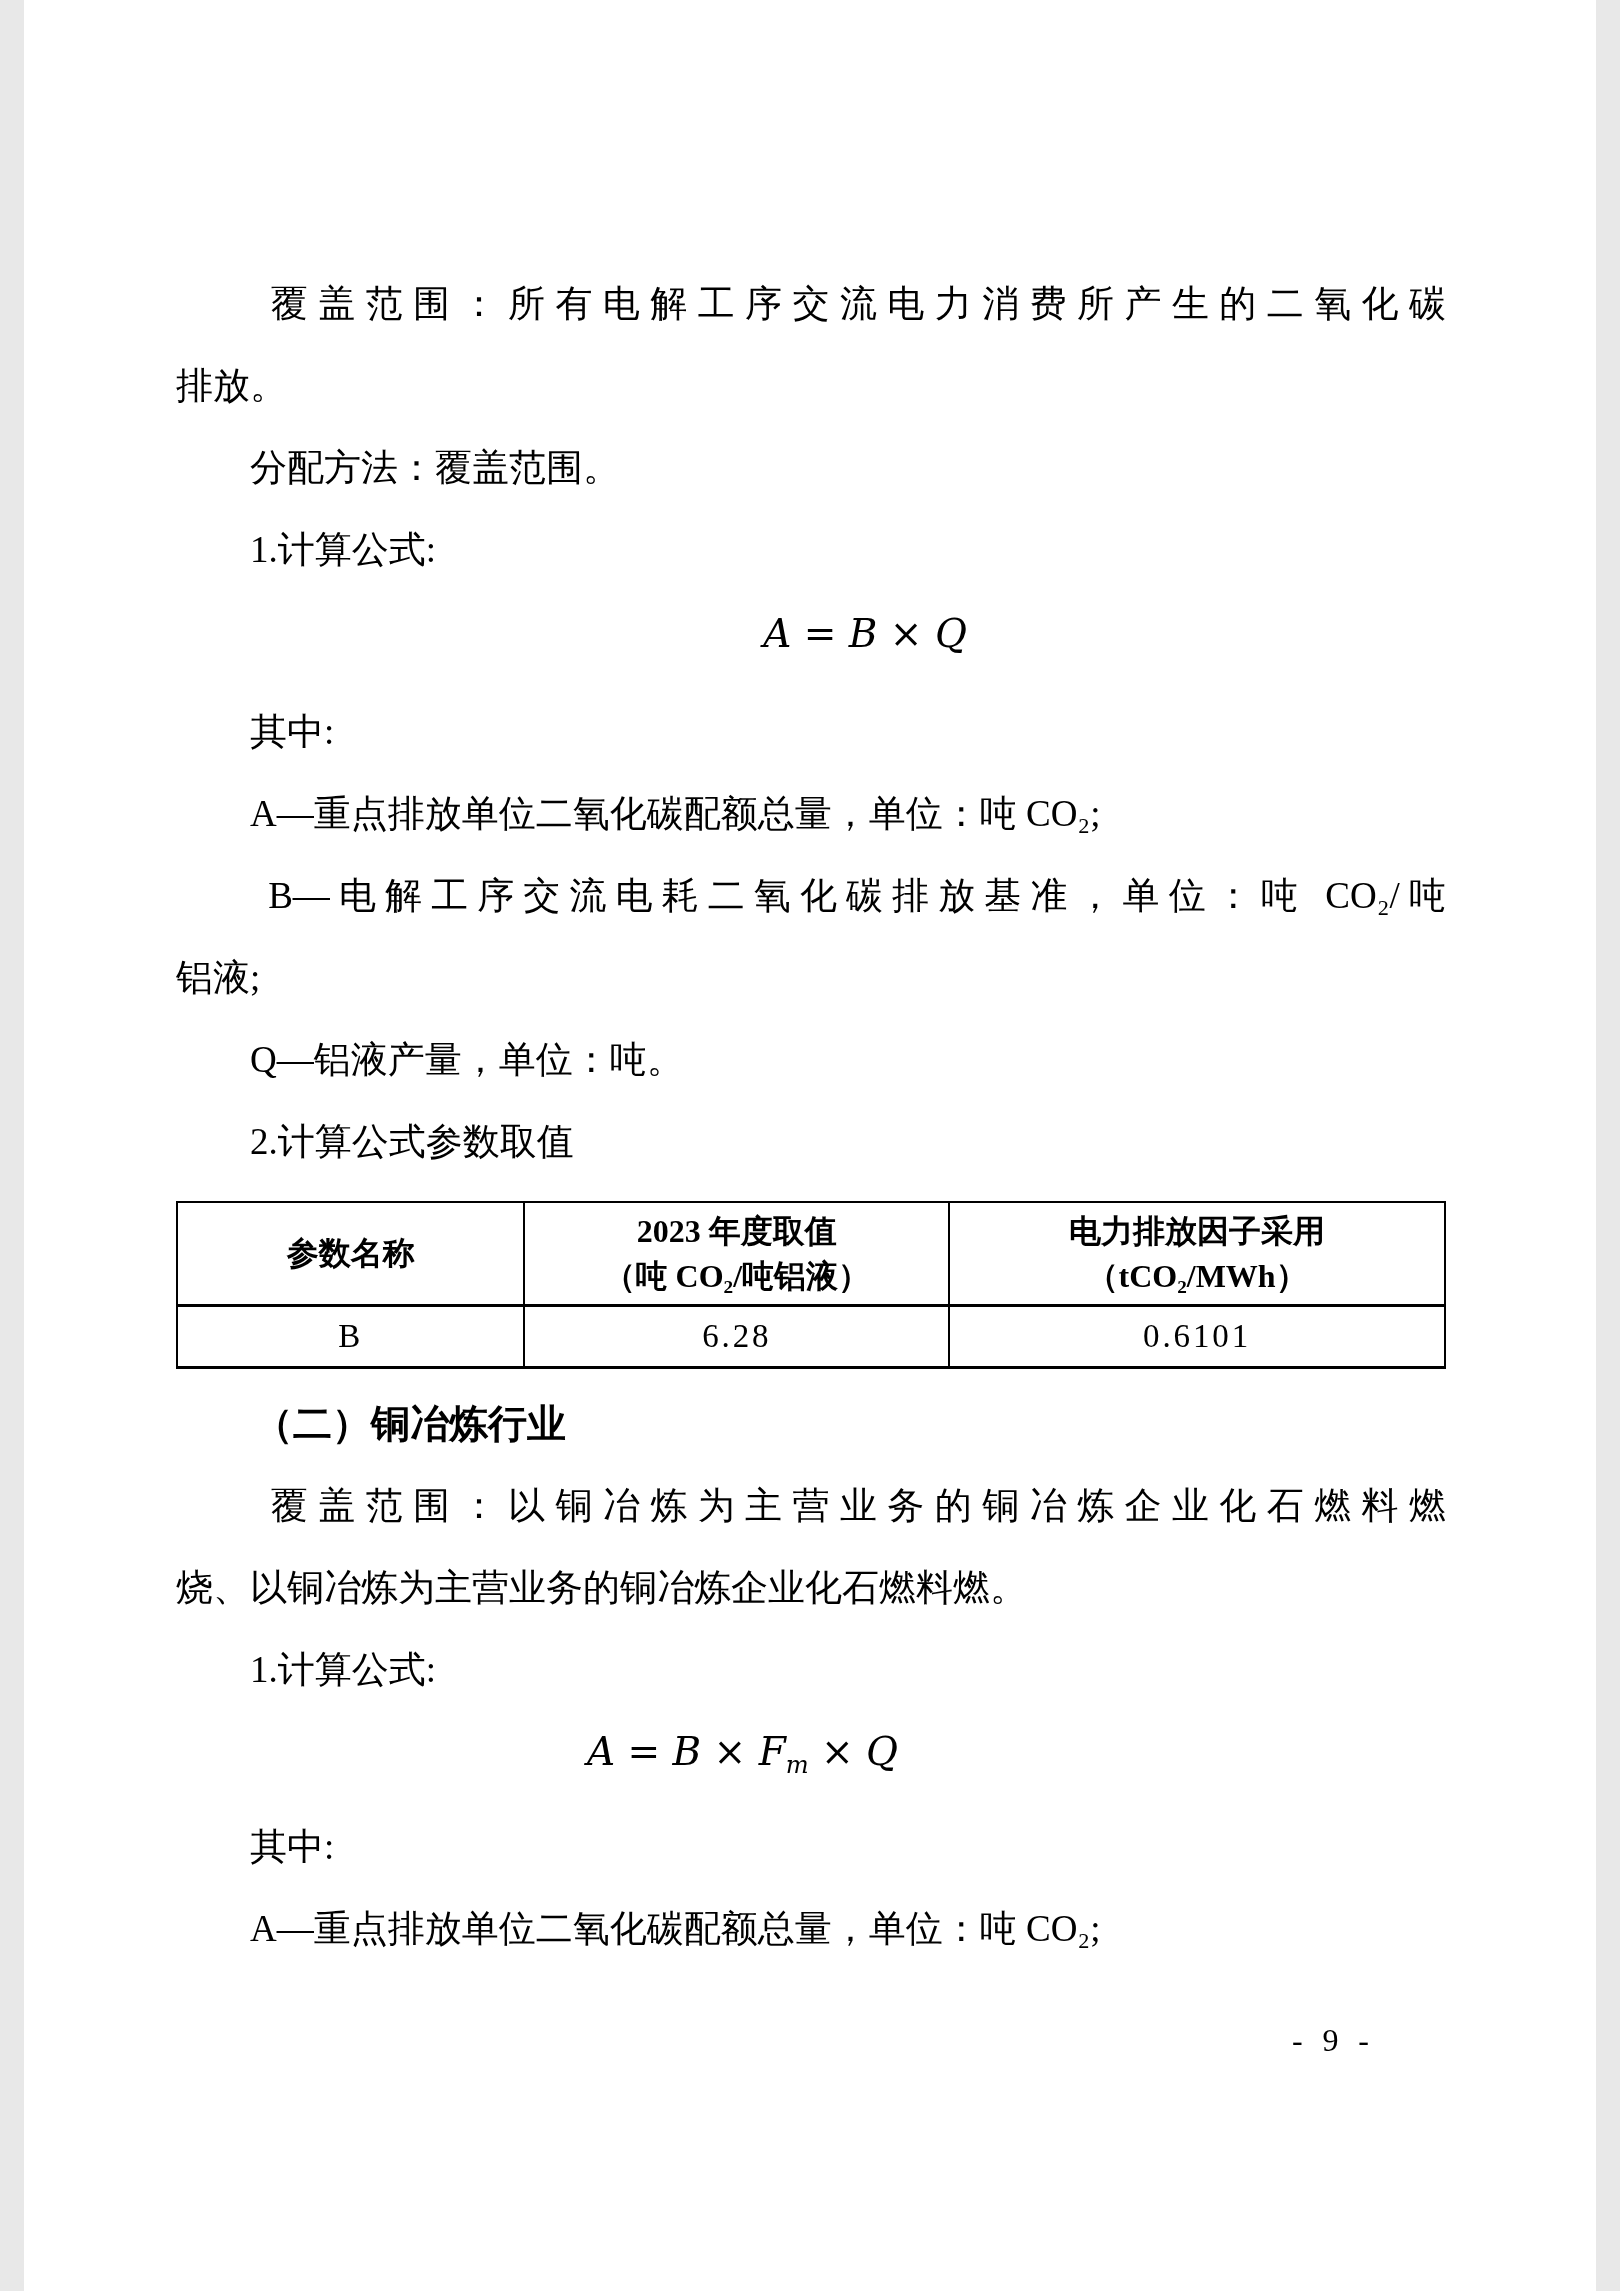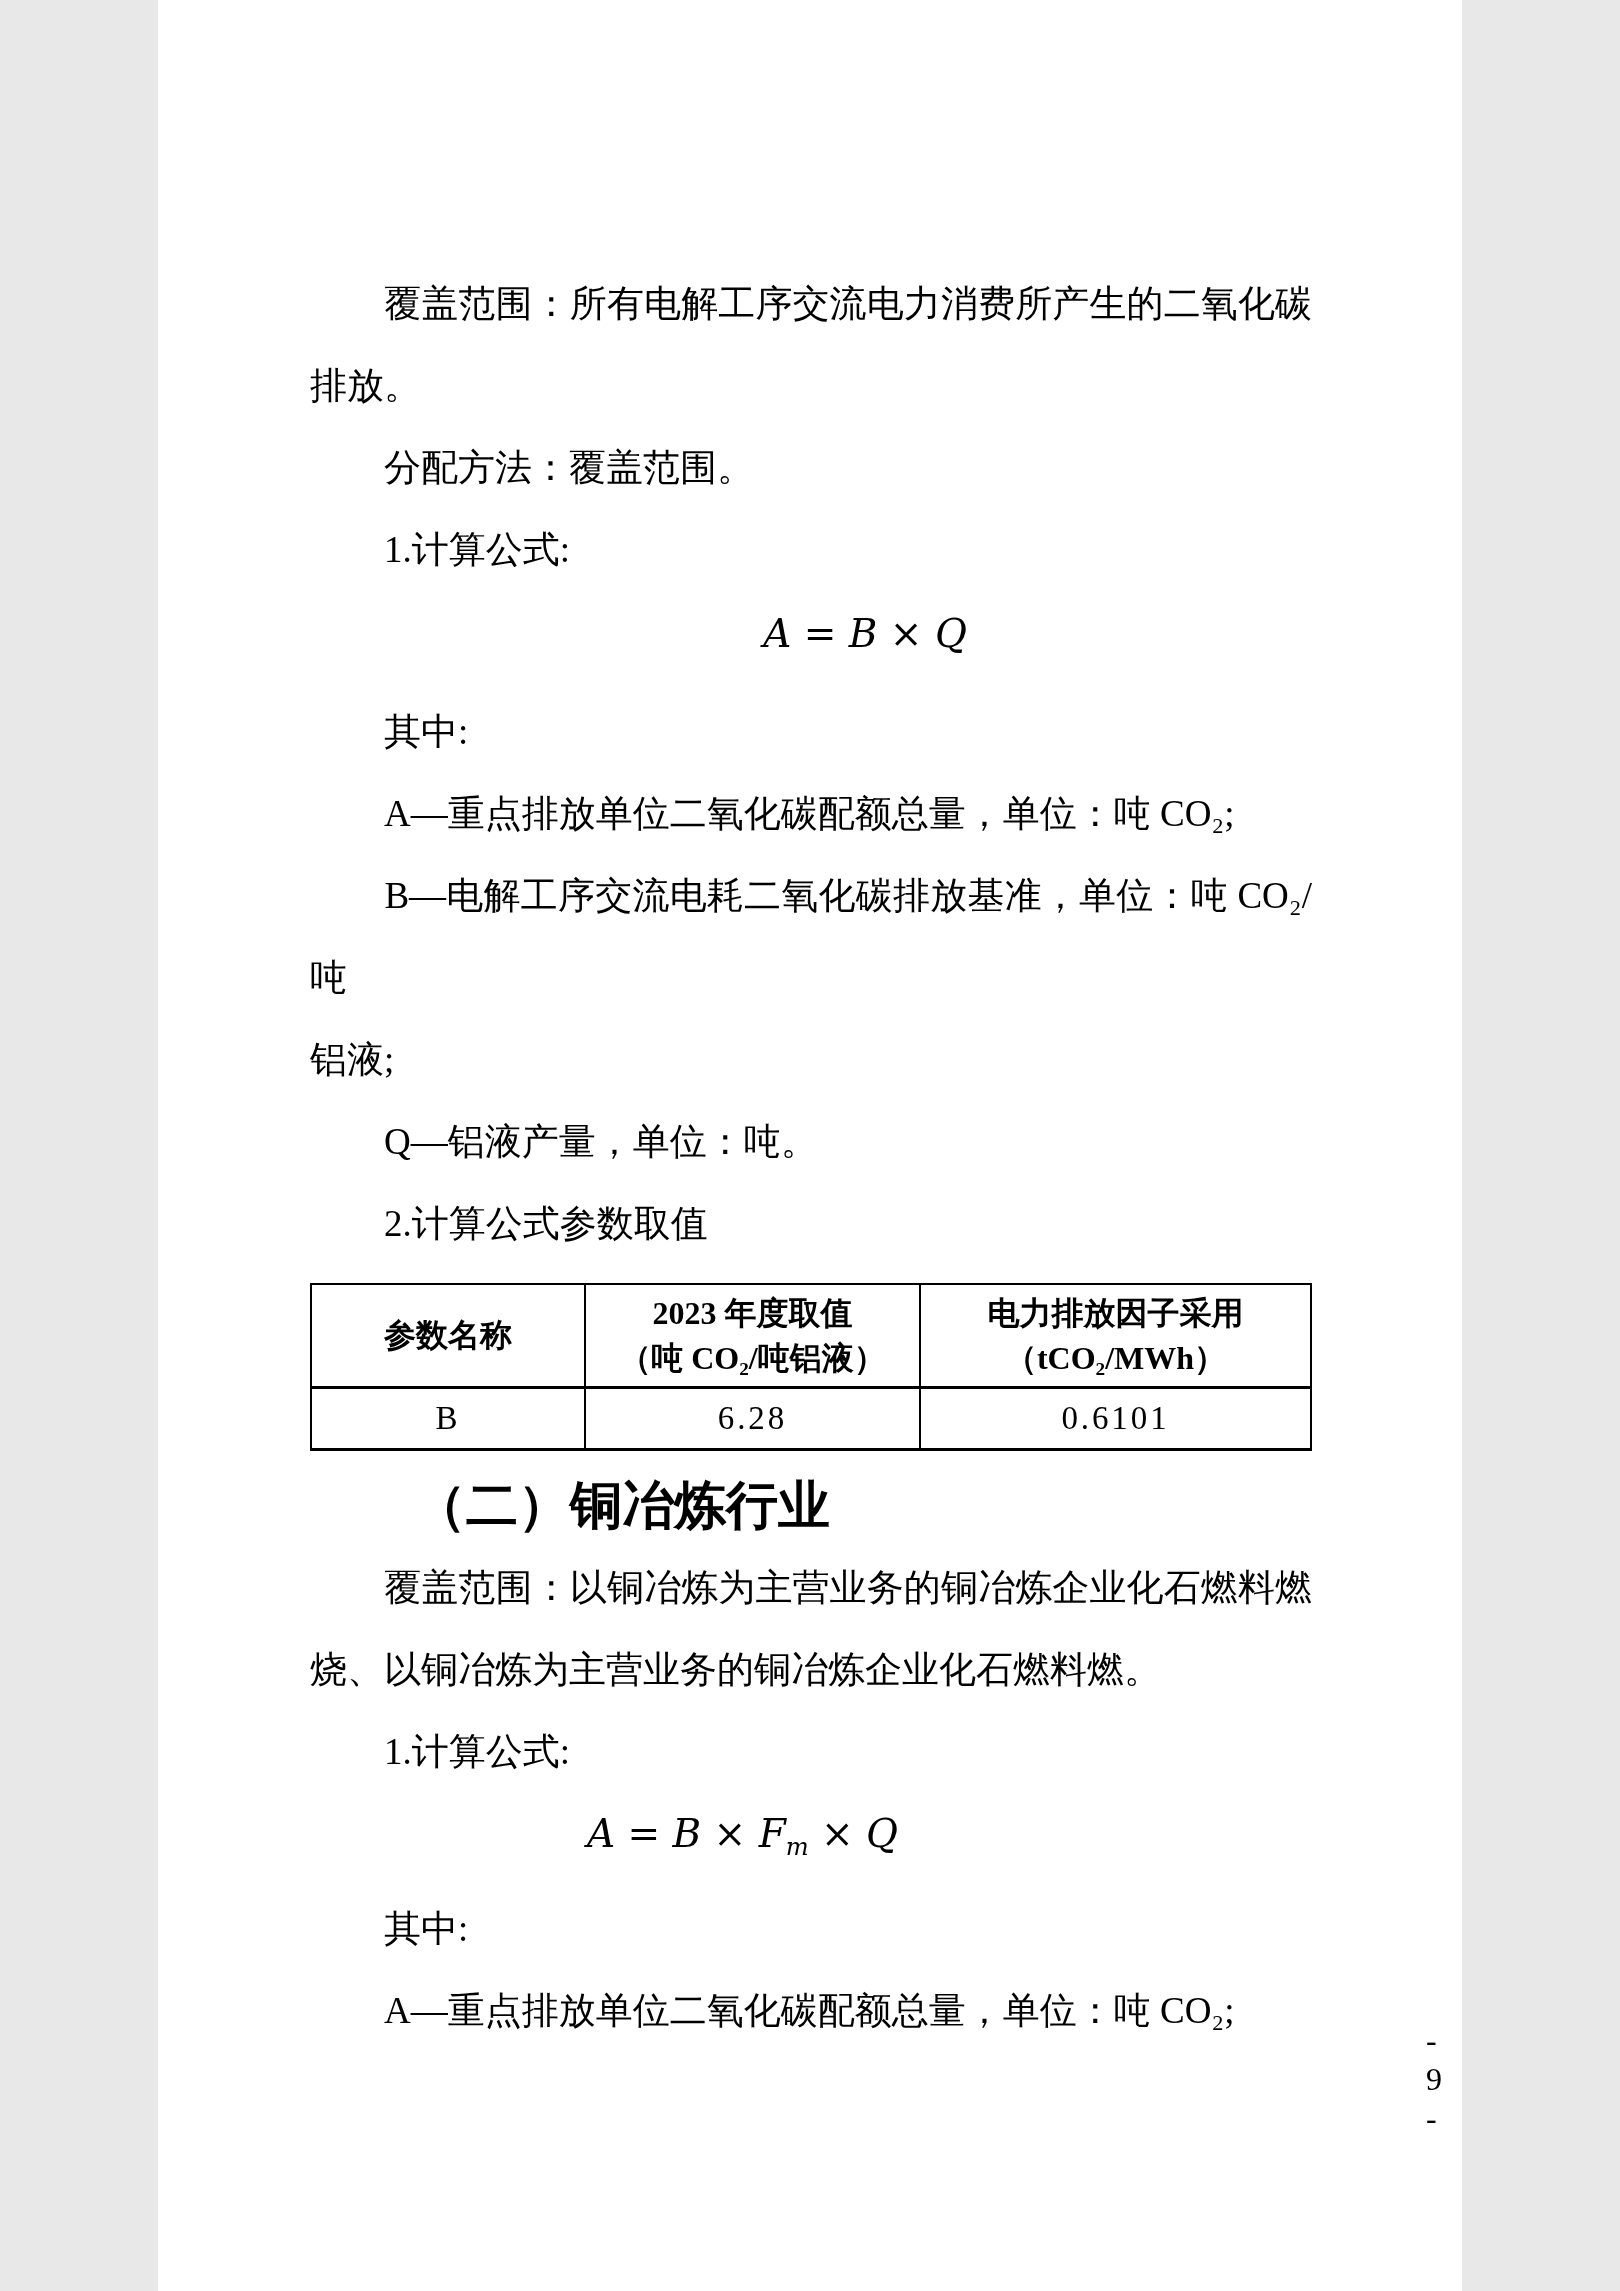--- a/index.html
+++ b/index.html
@@ -1,18 +1,18 @@
 <!DOCTYPE html>
 <html><head>
 <meta charset="utf-8">
 <style>
   html,body { margin:0; padding:0; background:#e8e8e8; }
   .page {
     position:relative;
-    width:1304px; height:2292px;
+    width:1572px; height:2292px;
     margin:0 auto;
     background:#ffffff;
     box-sizing:border-box;
     padding:263px 150px 0 152px;
     color:#000;
     font-family:"Liberation Serif","DejaVu Serif",serif;
     font-size:37px;
     overflow:hidden;
   }
   .para { margin:0; }
@@ -21,21 +21,21 @@
   .formula {
     line-height:82px;
     text-align:center;
     font-style:italic;
     font-size:39px;
     font-family:"DejaVu Serif","Liberation Serif",serif;
   }
   .formula.f1 { padding-left:108px; margin-top:2px; margin-bottom:15.7px; }
   .formula.f2 { padding-right:137px; }
   .fsub { font-size:0.62em; vertical-align:-0.32em; }
-  .section-heading { font-weight:bold; font-size:52px; line-height:82px; margin-top:13.7px; }
+  .section-heading { font-weight:bold; font-size:39px; line-height:82px; margin-top:13.7px; }
   table.params {
     width:100%;
     border-collapse:collapse;
     table-layout:fixed;
     margin-top:18px;
   }
   table.params col.c1 { width:27.4%; }
   table.params col.c2 { width:33.5%; }
   table.params col.c3 { width:39.1%; }
   table.params th, table.params td {

